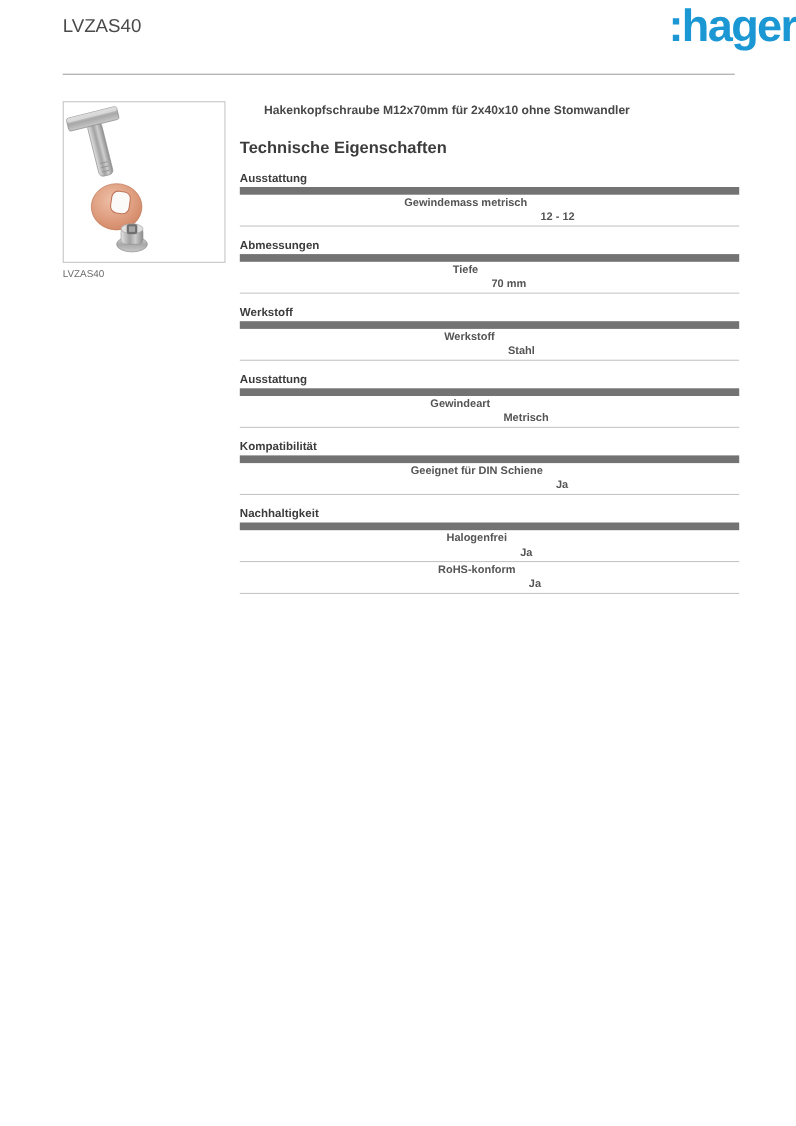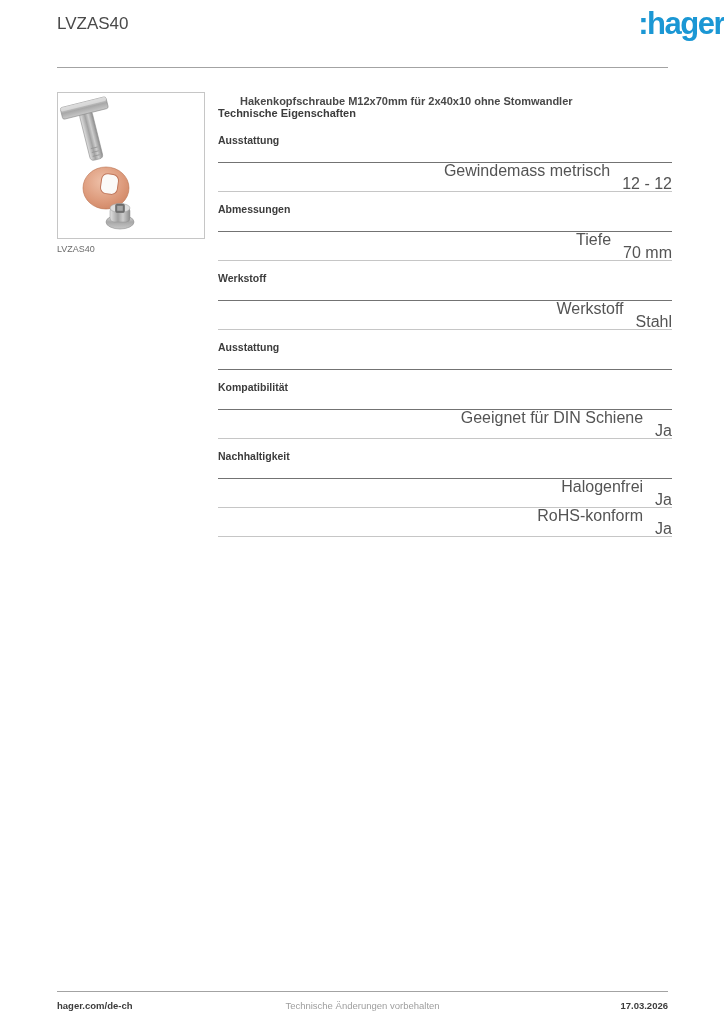--- a/index.html
+++ b/index.html
@@ -12,49 +12,49 @@
     overflow: hidden;
   }
   .page { position: absolute; inset: 0; background: #fff; }
 
   
   .header { position: absolute; left: 57px; top: 14px; width: 611px; }
   .doc-title { font-size: 17px; font-weight: bold; color: #3c3c3c; line-height: 21px; letter-spacing: 0.1px; }
   .doc-ref   { font-size: 17px; font-weight: normal; color: #4a4a4a; line-height: 20px; }
   .logo {
     position: absolute; right: 0; top: 8px;
-    font-size: 31px; font-weight: bold; letter-spacing: -1.5px;
+    font-size: 41px; font-weight: bold; letter-spacing: -1.5px;
     line-height: 31px;
   }
   .header-rule { position: absolute; left: 57px; top: 67px; width: 611px; border-top: 1px solid #a3a3a3; }
 
   
   .product-image-box {
     position: absolute; left: 57px; top: 92px;
     width: 148px; height: 147px;
     border: 1px solid #c6c6c6; background: #fff;
   }
   .image-caption { position: absolute; left: 57px; top: 244px; font-size: 9px; color: #6b6b6b; }
 
   
   .specs { position: absolute; left: 218px; top: 95px; width: 454px; }
   .product-title { font-size: 11px; font-weight: bold; color: #484848; line-height: 12px; margin-left: 22px; }
-  .tech-heading  { font-size: 11px; font-weight: bold; color: #3c3c3c; line-height: 12px; }
+  .tech-heading  { margin-top: 22px; font-size: 15px; font-weight: bold; color: #3c3c3c; line-height: 12px; }
   .spec-sections { margin-top: 15px; }
   .spec-section  { margin-top: 11px; }
   .spec-section:first-child { margin-top: 0; }
   .spec-section-title {
     font-size: 10.5px; font-weight: bold; color: #3c3c3c;
-    line-height: 12px; padding-bottom: 16px;
-    border-bottom: 1px solid #737373;
+    line-height: 12px; padding-bottom: 2px;
+    border-bottom: 7px solid #737373;
   }
   .spec-row {
-    display: flex; justify-content: flex-end;
-    font-size: 16px; color: #545454; line-height: 11px;
-    padding: 2px 0 2px; border-bottom: 1px solid #c6c6c6;
+    display: flex; justify-content: center;
+    font-size: 10px; color: #545454; line-height: 11px;
+    padding: 2px 0 2px; border-bottom: 1px solid #c6c6c6; font-weight: bold;
   }
   .spec-label { text-align: left; }
   .spec-value { text-align: right; white-space: nowrap; padding-left: 12px; margin-top: 13px; }
 
   
   .footer {
     position: absolute; left: 57px; top: 991px; width: 611px;
     border-top: 1px solid #a3a3a3; padding-top: 8px;
     display: flex; align-items: baseline; font-size: 9.5px;
   }
@@ -149,20 +149,26 @@
   <div class="spec-row">
     <span class="spec-label">Werkstoff</span>
     <span class="spec-value">Stahl</span>
   </div>
 
 </div>
   </section>
 
   <section class="spec-section">
     <h3 class="spec-section-title">Ausstattung</h3>
+    <div class="spec-rows">
+  <div class="spec-row">
+    <span class="spec-label">Gewindeart</span>
+    <span class="spec-value">Metrisch</span>
+  </div>
+</div>
   </section>
 
   <section class="spec-section">
     <h3 class="spec-section-title">Kompatibilität</h3>
     <div class="spec-rows">
   <div class="spec-row">
     <span class="spec-label">Geeignet für DIN Schiene</span>
     <span class="spec-value">Ja</span>
   </div>
 </div>
@@ -178,19 +184,14 @@
 
   <div class="spec-row">
     <span class="spec-label">RoHS-konform</span>
     <span class="spec-value">Ja</span>
   </div>
 </div>
   </section>
 </div>
   </div>
 
-  <div class="footer">
-    <span class="footer-left">hager.com/de-ch</span>
-    <span class="footer-center">Technische Änderungen vorbehalten</span>
-    <span class="footer-right">17.03.2026</span>
-  </div>
 
 </div>
 
 </body></html>

